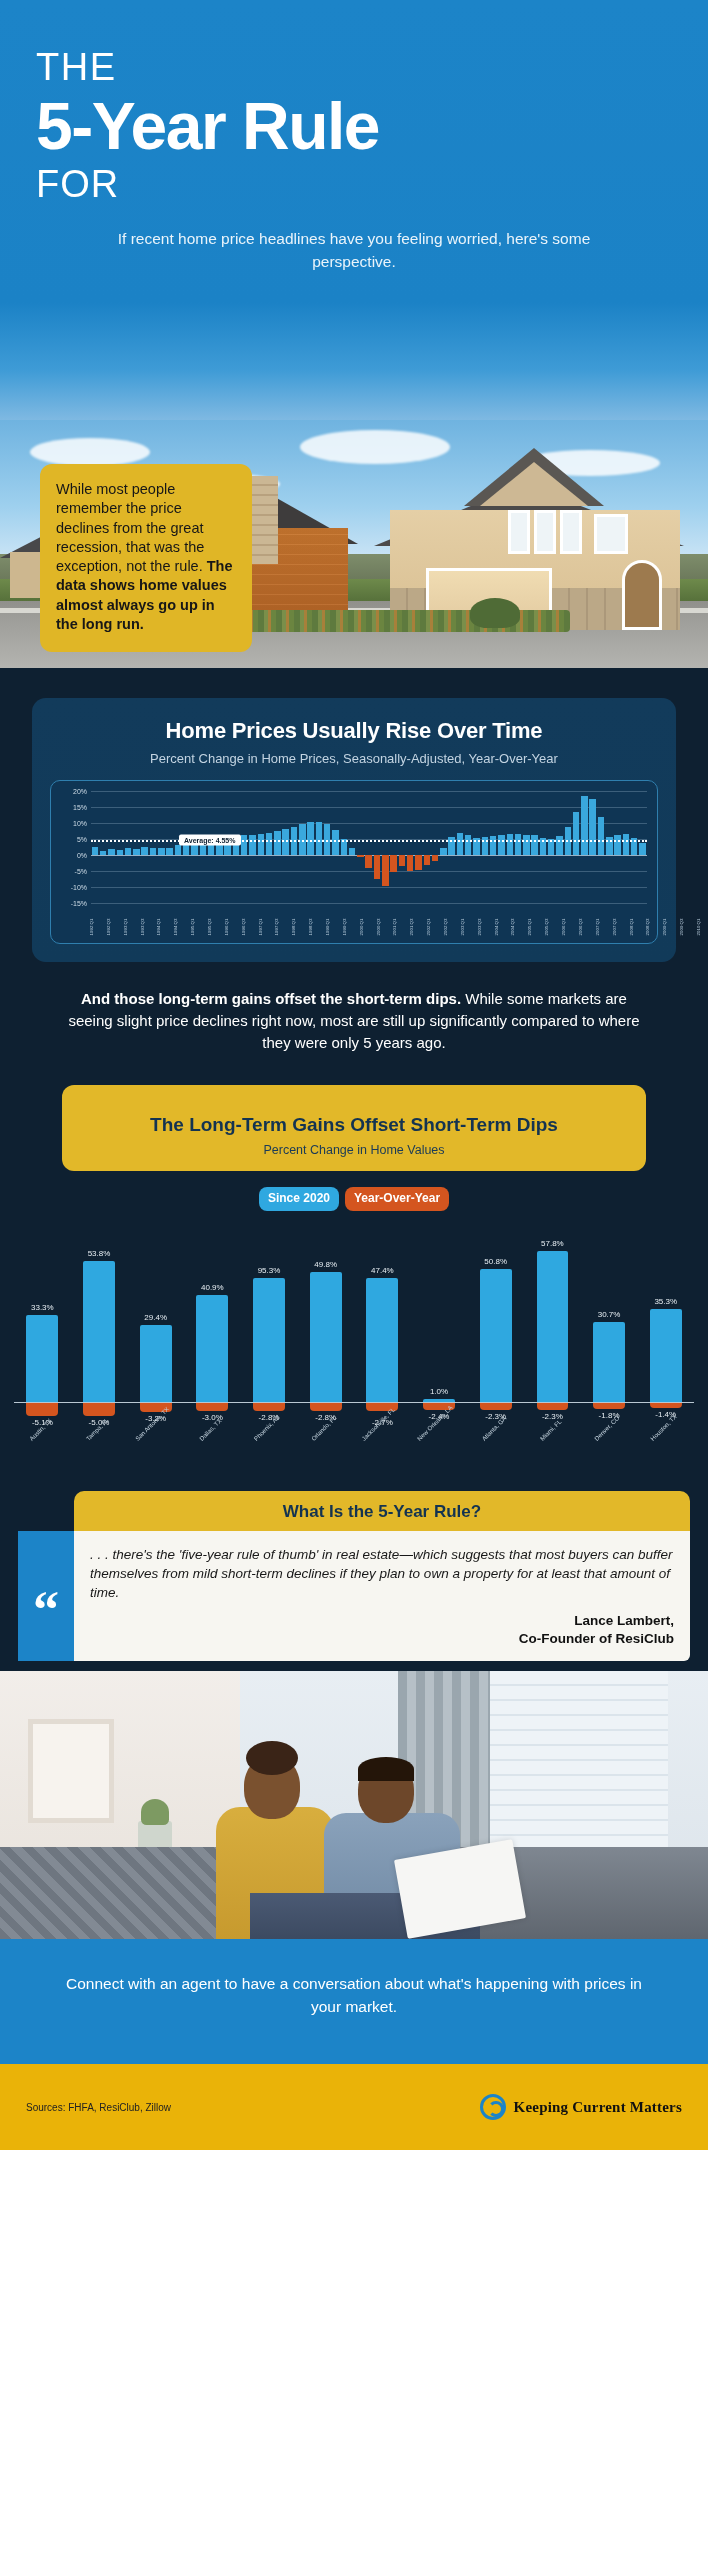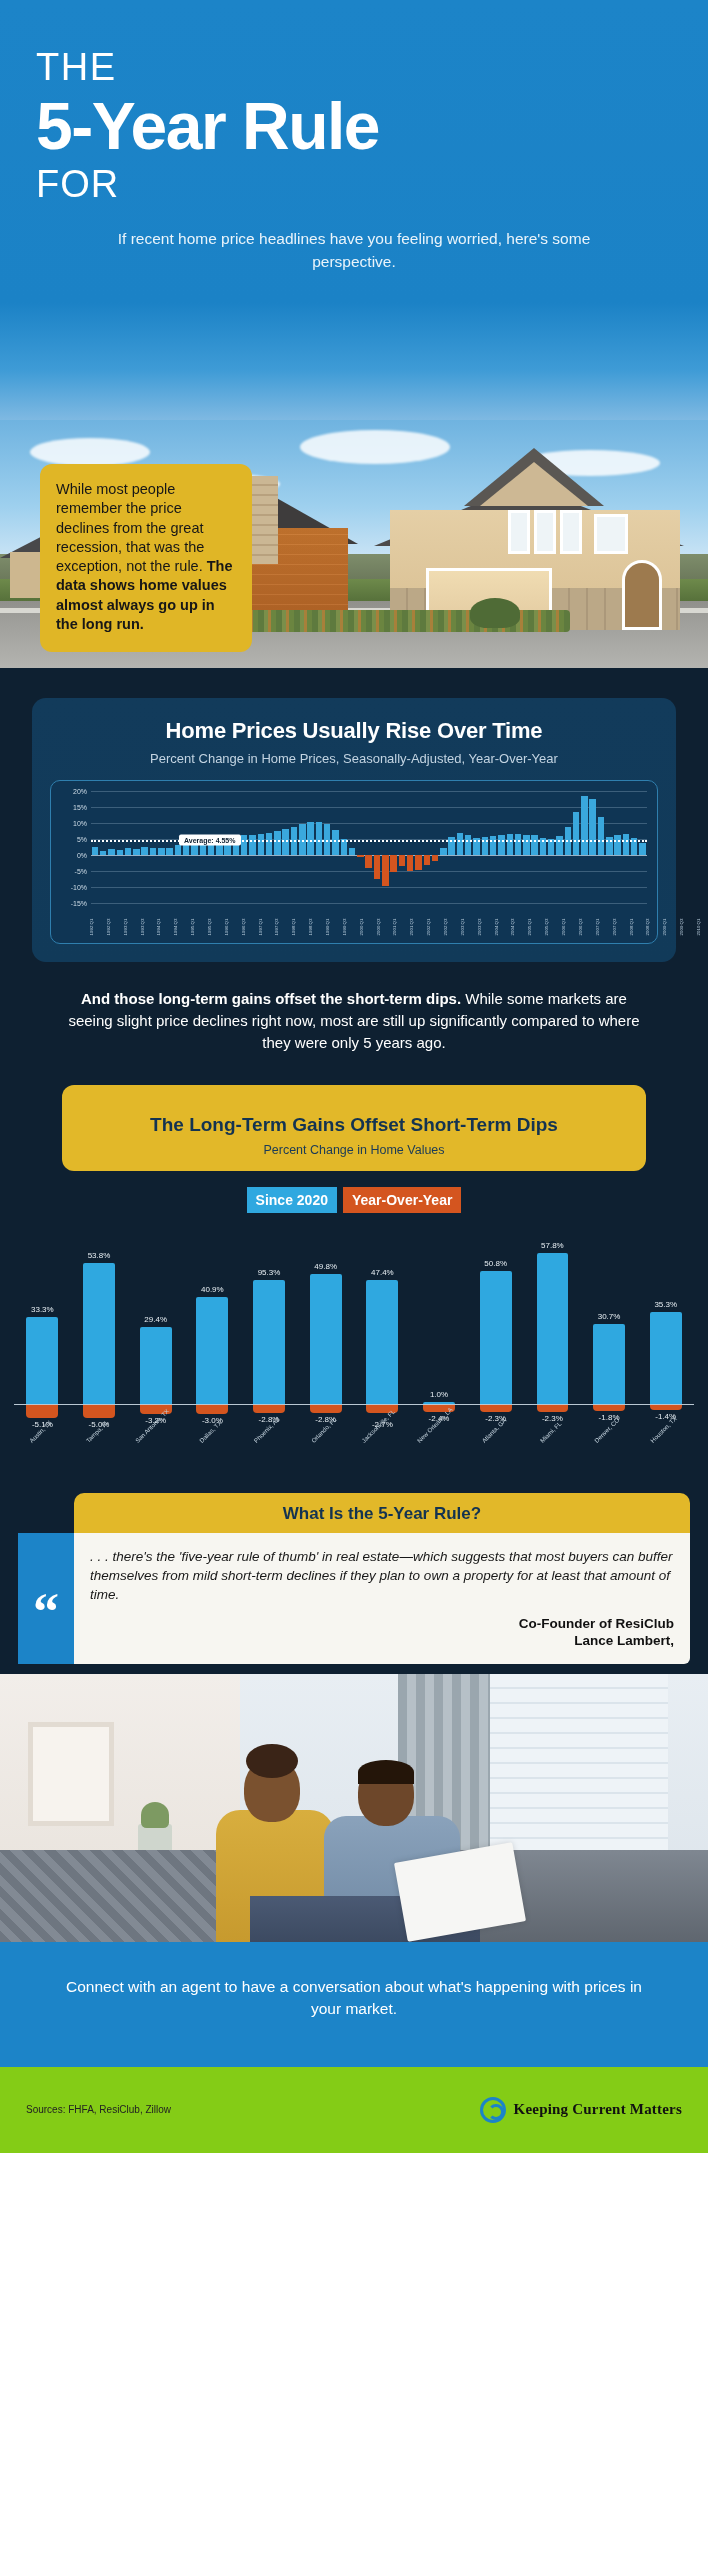--- a/index.html
+++ b/index.html
@@ -292,22 +292,22 @@
   }
   .yb-title {
     color: #133351; font-size: 19px; font-weight: 800; line-height: 1.2;
   }
   .yb-sub { color: #1a3a57; font-size: 12.5px; margin-top: 6px; }
 
   .legend {
     display: flex; justify-content: center; gap: 6px; margin-top: 16px;
   }
   .lg {
-    border-radius: 0; padding: 5px 9px;
-    color: #ffffff; font-size: 14px; font-weight: 700; text-align: right; line-height: 1.15;
+    border-radius: 8px; padding: 5px 9px;
+    color: #ffffff; font-size: 12px; font-weight: 700; text-align: right; line-height: 1.15;
   }
   .lg.blue { background: #2fa8e0; }
   .lg.orange { background: #d4551f; }
 
   
   .bchart {
     position: relative;
     margin: 6px 14px 0 14px;
     height: 250px;
   }
@@ -474,21 +474,21 @@
   .cta {
     background: #1c84c8;
     color: #ffffff;
     text-align: center;
     font-size: 15.5px;
     line-height: 1.45;
     padding: 34px 52px 46px 52px;
   }
   
   .footer {
-    background: #84cc16;
+    background: #eab308;
     height: 86px;
     display: flex;
     align-items: center;
     justify-content: space-between;
     padding: 0 26px;
   }
   .sources { font-size: 10px; color: #222222; }
   .brand { display: flex; align-items: center; gap: 8px; }
   .brand-mark {
     width: 26px; height: 26px; border-radius: 50%;
@@ -997,22 +997,22 @@
         </div>
     </div>
 
     <div class="quote-wrap">
       <div class="q-header">What Is the 5-Year Rule?</div>
       <div class="q-body">
         <div class="q-mark">“</div>
         <div class="q-text">
           <div class="q-quote">. . . there's the 'five-year rule of thumb' in real estate—which suggests that most buyers can buffer themselves from mild short-term declines if they plan to own a property for at least that amount of time.</div>
           <div class="q-attr">
+            <div>Lance Lambert,</div>
             <div>Co-Founder of ResiClub</div>
-            <div>Lance Lambert,</div>
           </div>
         </div>
       </div>
     </div>
   </div>
 
   <div class="photo2">
     <div class="p2-wall"></div>
     <div class="p2-win"></div>
     <div class="p2-curtain"></div>

